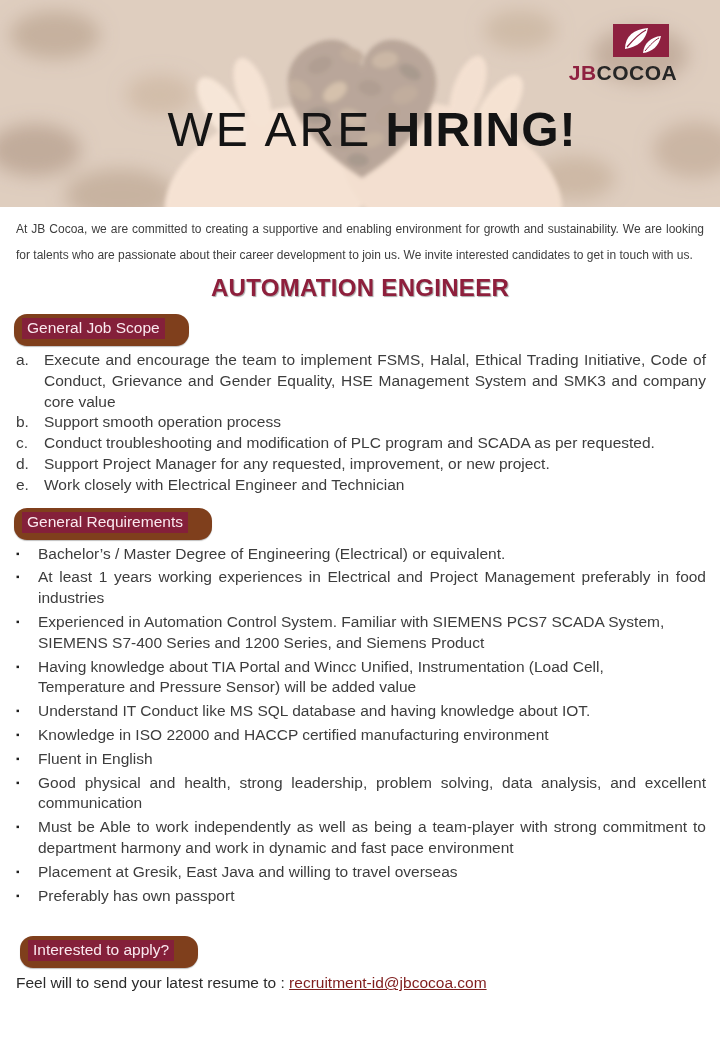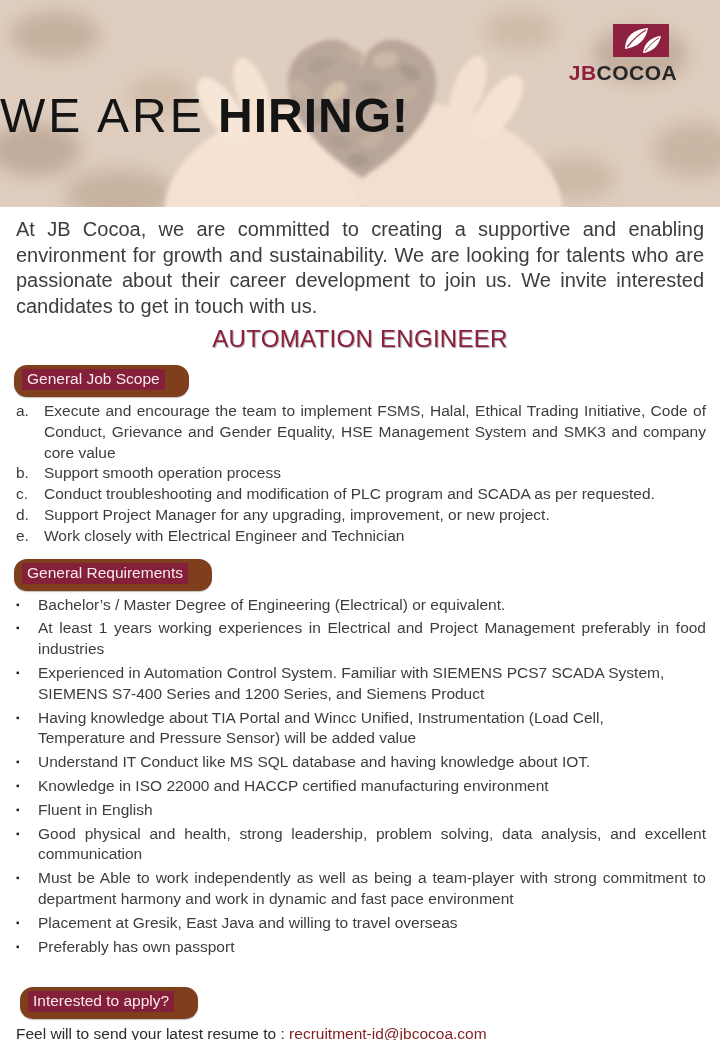--- a/index.html
+++ b/index.html
@@ -7,39 +7,39 @@
   body { font-family:"Liberation Sans", sans-serif; }
   .page {
     width:720px; height:1040px; margin:0 auto; background:#ffffff;
     position:relative; overflow:hidden; color:#3d3d3d;
   }
 
   
   .hero { position:relative; height:207px; overflow:hidden; }
   .hero svg.photo { display:block; width:720px; height:207px; }
   .headline {
-    position:absolute; left:0; top:88px; width:100%; text-align:left;
-    font-size:48px; color:#141414; white-space:nowrap;
+    position:absolute; left:0; top:102px; width:100%; text-align:center;
+    font-size:48px; color:#141414; white-space:nowrap;padding-left:24px;
   }
   .headline .thin { font-weight:400; letter-spacing:3px; }
   .headline .bold { font-weight:800; letter-spacing:1px; }
 
   .logo { position:absolute; top:24px; right:30px; width:134px; text-align:center; }
   .logo .mark { display:block; margin-left:57px; }
   .logo .logo-text { margin-top:4px; font-size:21px; font-weight:bold; letter-spacing:0.5px; white-space:nowrap; }
   .logo .jb { color:#8e2140; }
   .logo .cocoa { color:#262626; }
 
   
   .intro {
-    margin:10px 16px 0 16px; font-size:20px; line-height:25.5px;
+    margin:10px 16px 0 16px; font-size:12px; line-height:25.5px;
     text-align:justify; color:#3d3d3d;
   }
   .job-title {
-    margin-top:6px; text-align:center; font-size:24px; font-weight:normal;
+    margin-top:6px; text-align:center; font-size:24px; font-weight:bold;
     color:#8e1f3c; letter-spacing:0.3px; text-shadow:1px 1px 1px #a8a8a8;
   }
 
   .badge {
     display:inline-block; margin:12px 0 0 14px; background:#7f3f1c;
     border-radius:13px; padding:4px 24px 7px 8px;
     box-shadow:0 1px 1px rgba(0,0,0,0.25);
   }
   .badge .badge-inner {
     display:inline-block; background:#84203a; color:#fbe9ef;
@@ -149,21 +149,21 @@
     <li>
       <span class="marker">b.</span>
       <span class="li-text">Support smooth operation process</span>
     </li>
     <li>
       <span class="marker">c.</span>
       <span class="li-text">Conduct troubleshooting and modification of PLC program and SCADA as per requested.</span>
     </li>
     <li>
       <span class="marker">d.</span>
-      <span class="li-text">Support Project Manager for any upgrading, improvement, or new project.</span>
+      <span class="li-text">Support Project Manager for any requested, improvement, or new project.</span>
     </li>
     <li>
       <span class="marker">e.</span>
       <span class="li-text">Work closely with Electrical Engineer and Technician</span>
     </li>
   </ol>
 
   <div>
     <div class="badge"><span class="badge-inner">General Requirements</span></div>
   </div>

